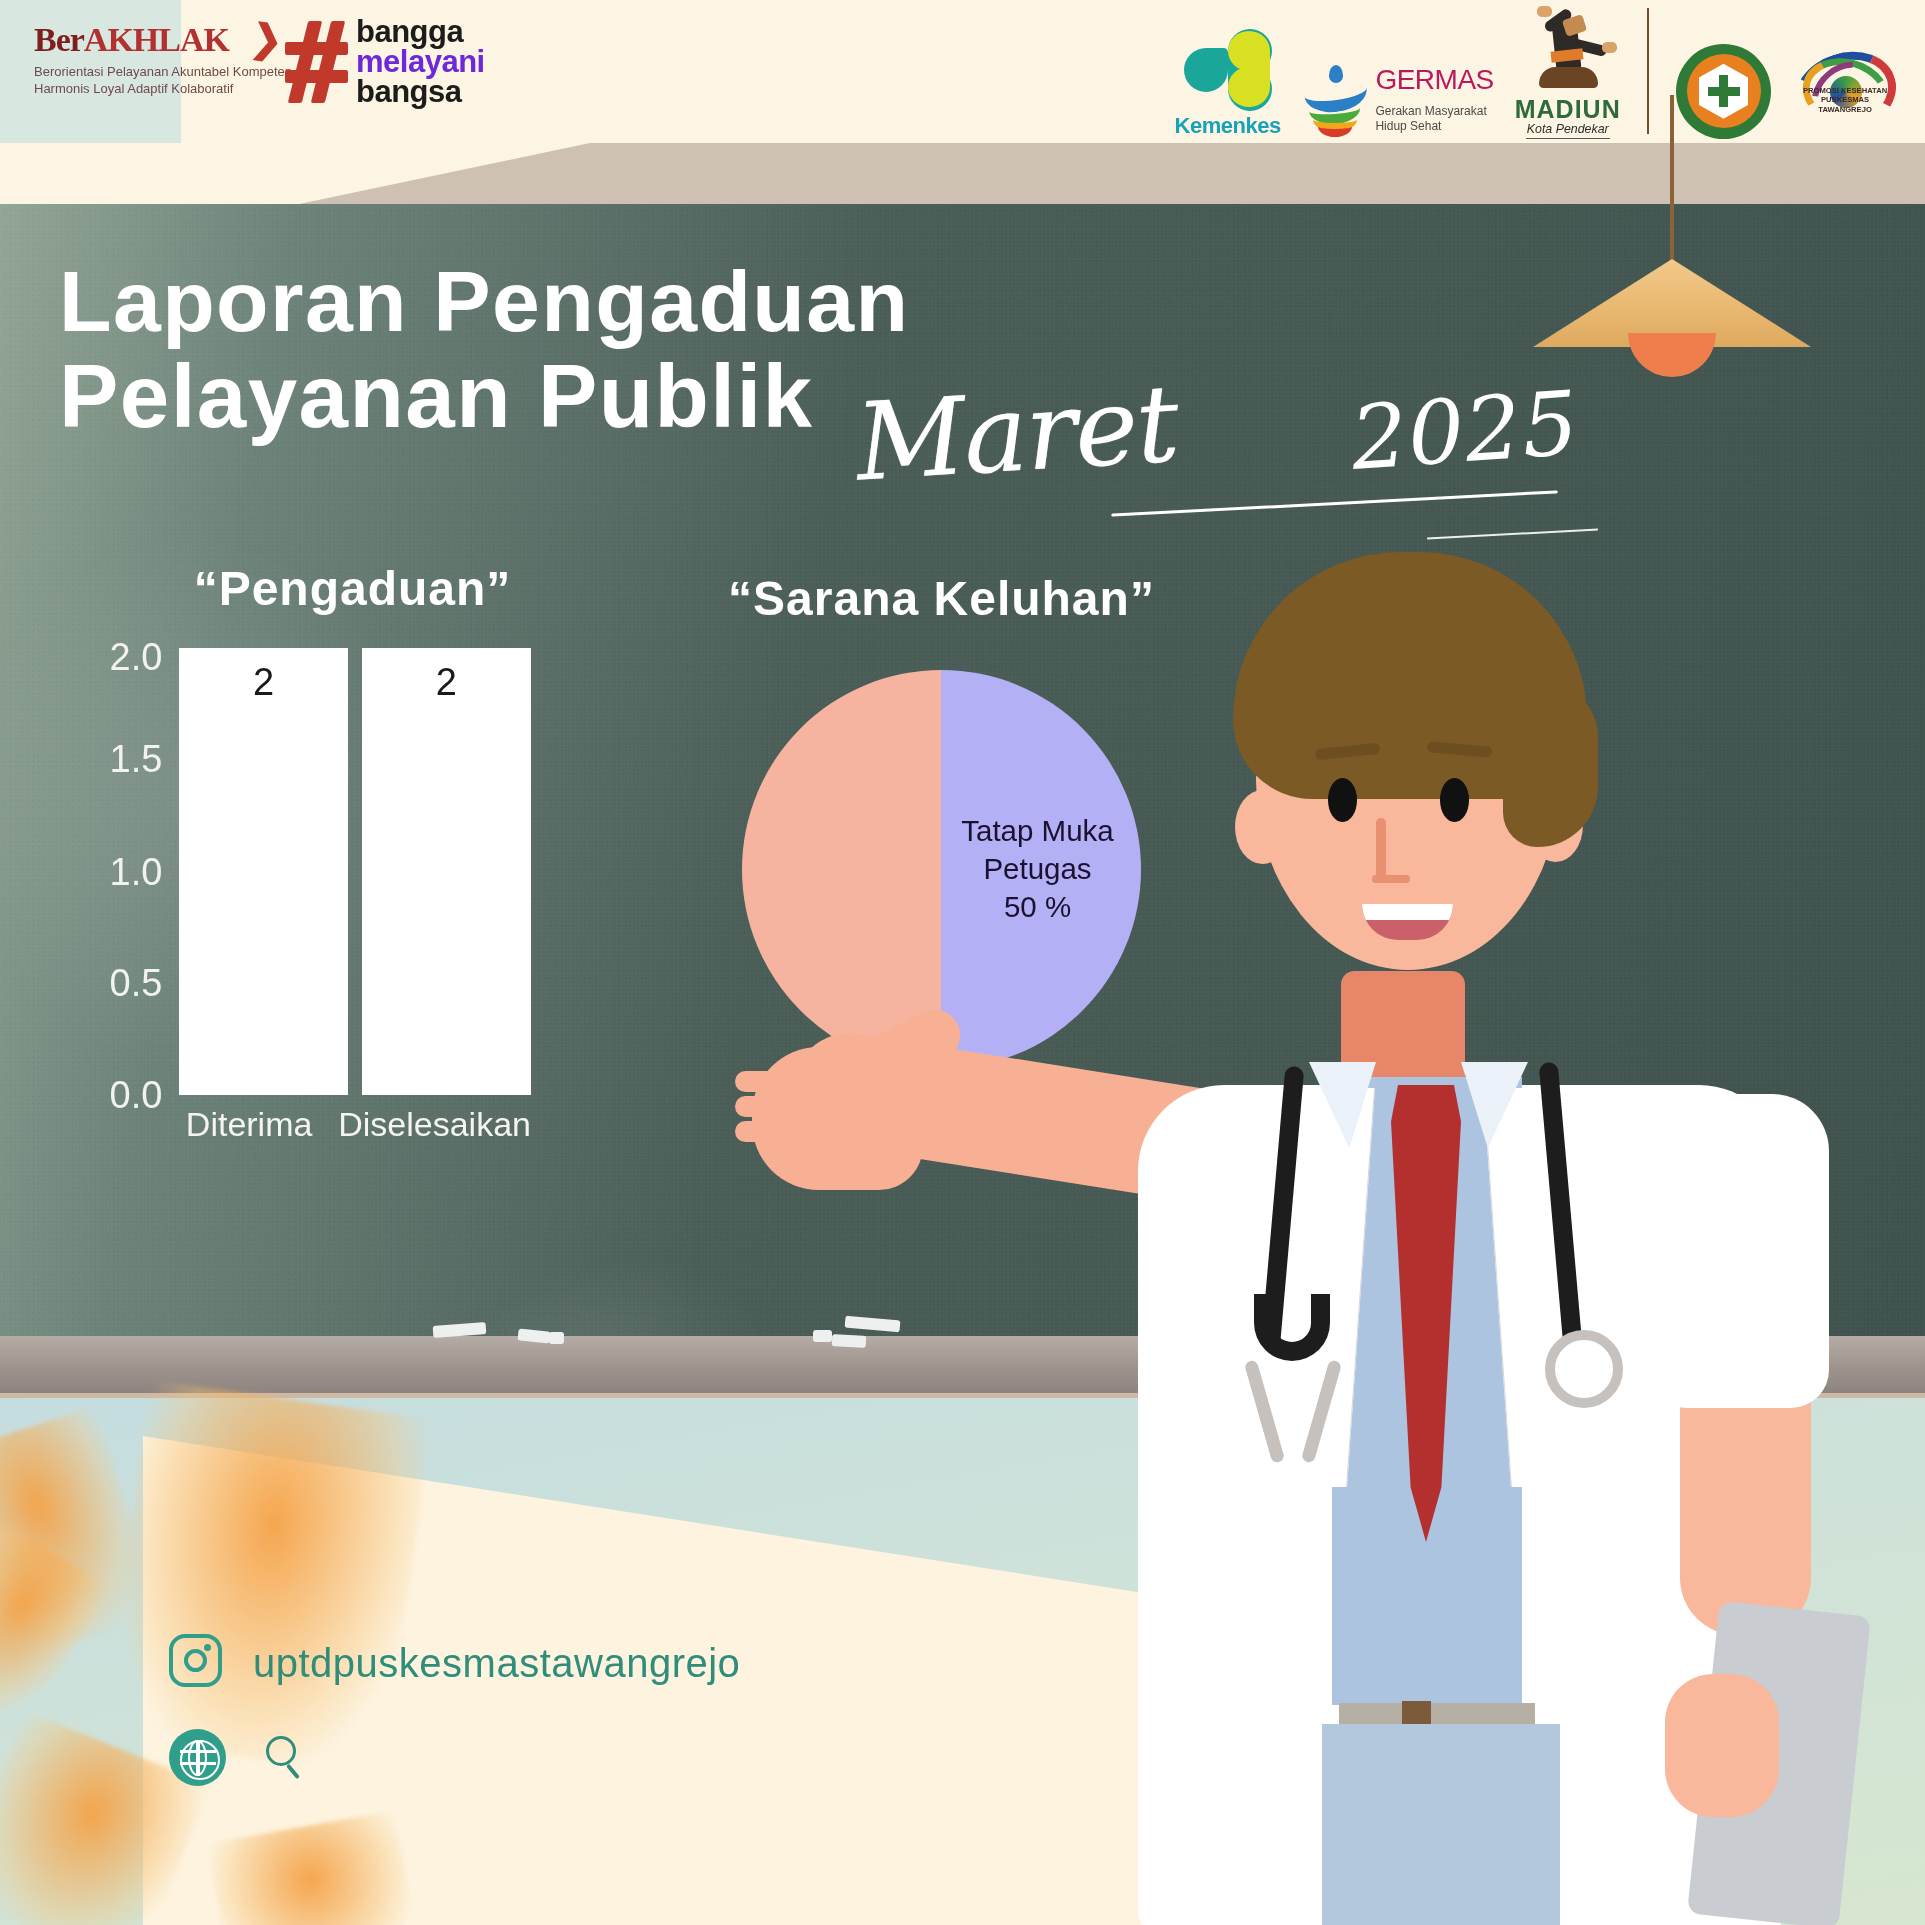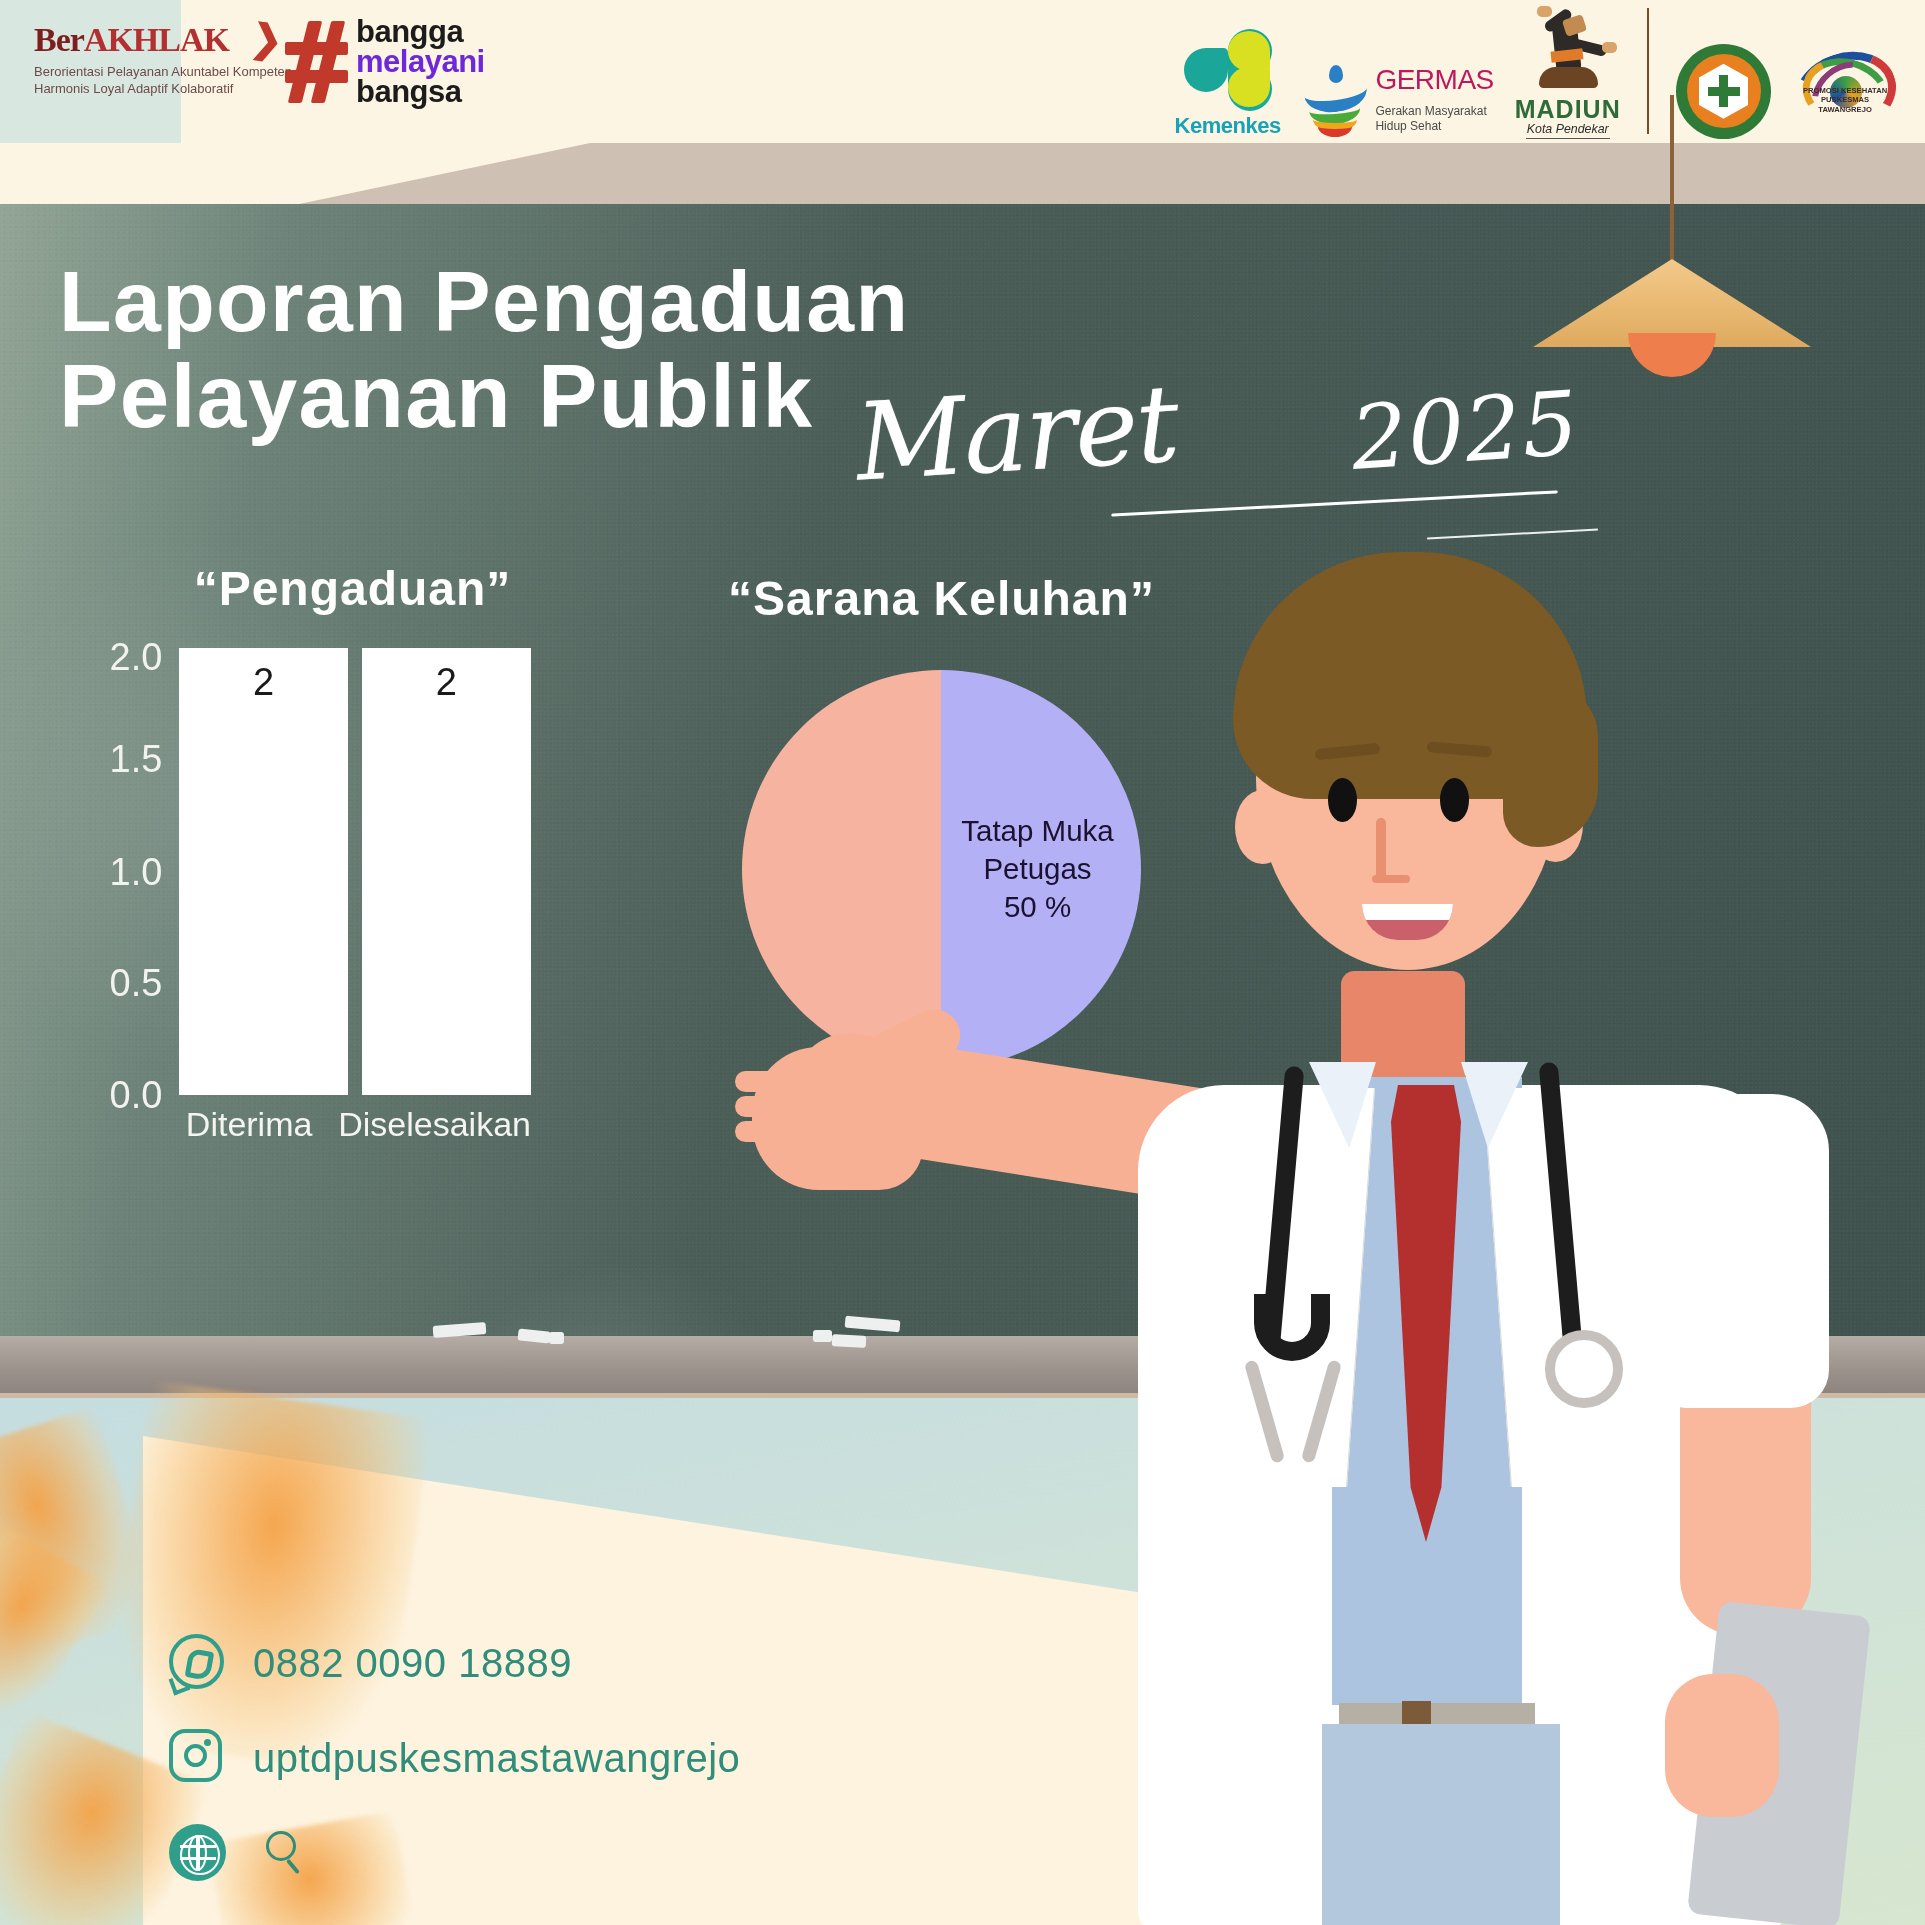--- a/index.html
+++ b/index.html
@@ -625,29 +625,20 @@
     <div class="steth-chest"></div>
 
     <div class="dr-arm-r"></div>
     <div class="dr-sleeve-r"></div>
     <div class="dr-clipboard"></div>
     <div class="dr-hand-r"></div>
   </div>
 
   <div class="contacts">
 
-    <div class="contact-row">
-      <div class="c-icon">
-        <div class="wa-bubble">
-            <div class="wa-phone"></div>
-            <div class="wa-tail"></div>
-          </div>
-      </div>
-      <div class="c-text">0882 0090 18889</div>
-    </div>
 
     <div class="contact-row">
       <div class="c-icon">
         <div class="ig-box">
             <div class="ig-ring"></div>
             <div class="ig-dot"></div>
           </div>
       </div>
       <div class="c-text">uptdpuskesmastawangrejo</div>
     </div>

